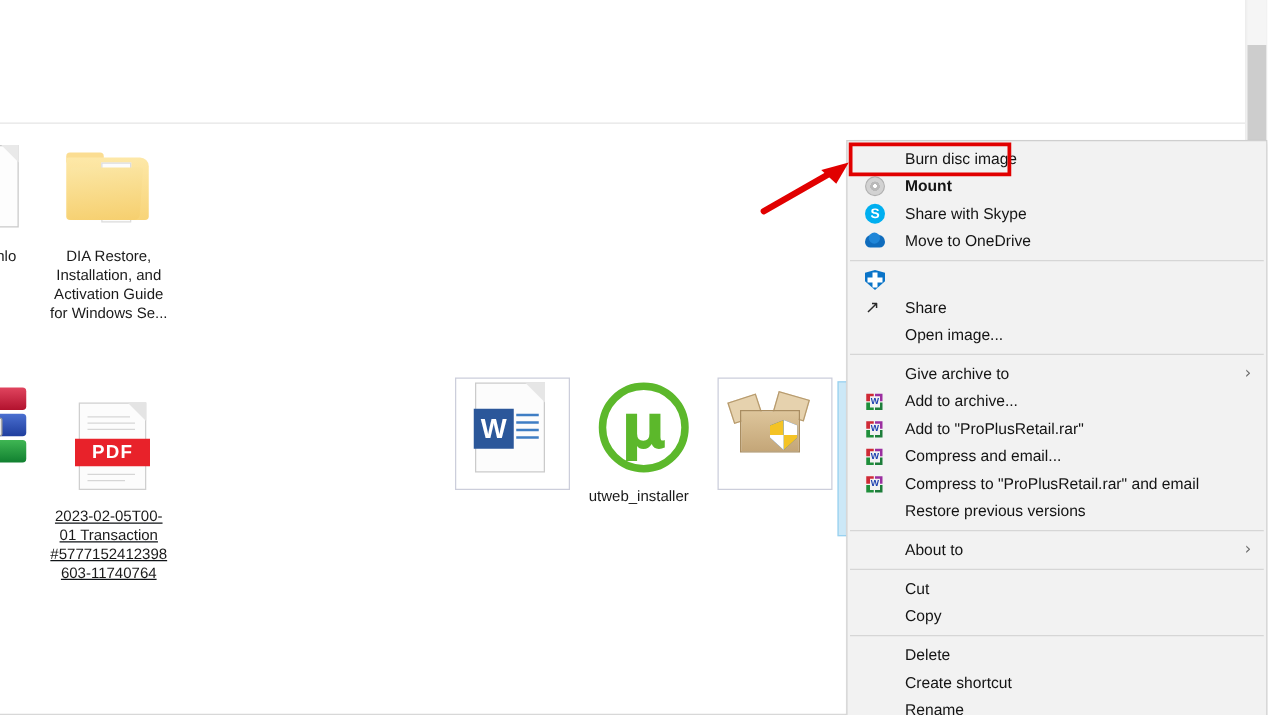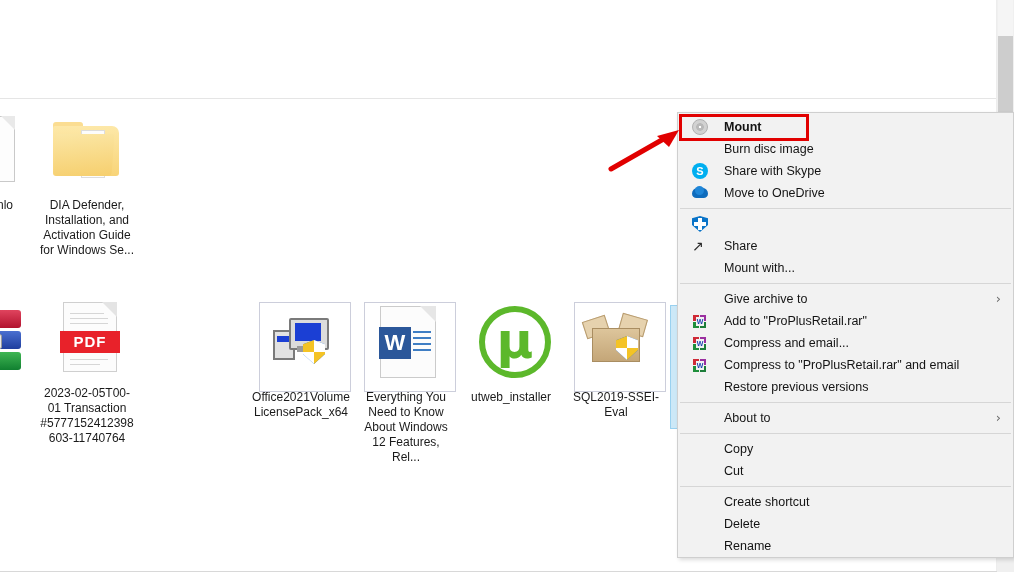--- a/index.html
+++ b/index.html
@@ -340,91 +340,66 @@
             <i style="top:9px"></i>
             <i style="top:13px"></i>
             <i style="top:17px"></i>
           <div class="paperimg"></div>
           <i style="top:34px;background:#d8d8d8"></i>
             <i style="top:38px;background:#d8d8d8"></i>
         </div>
         <div class="front"></div>
       </div>
     </div>
-    <div class="icon-label">DIA Defender, Installation, and Activation Guide for Windows Se...</div>
+    <div class="icon-label">DIA Restore, Installation, and Activation Guide for Windows Se...</div>
   </div>
 
   <div class="icon-cell" style="left:-62px; top:300px;">
     <div class="icon-art">
       <div class="rar">
         <div class="bk b1"></div>
         <div class="bk b2"></div>
         <div class="bk b3"></div>
 
         <div class="buckle"></div>
 
       </div>
     </div>
     <div class="icon-label">ge</div>
   </div>
 
-  <div class="icon-cell" style="left:36px; top:296px;">
+  <div class="icon-cell" style="left:36px; top:316px;text-decoration:underline;">
     <div class="icon-art">
       <div class="pdfdoc">
         <div class="fold"></div>
         <div class="ln" style="top:10px;width:34px"></div>
         <div class="ln" style="top:15px;width:38px"></div>
         <div class="ln" style="top:20px;width:38px"></div>
         <div class="band">PDF</div>
         <div class="ln" style="top:56px;width:38px"></div>
         <div class="ln" style="top:61px;width:30px"></div>
       </div>
     </div>
     <div class="icon-label">2023-02-05T00-01 Transaction #5777152412398603-11740764</div>
   </div>
 
 
-  <div class="icon-cell" style="left:250px; top:300px;">
-    <div class="icon-art">
-      <div class="sel-box" style="left:4px; top:2px; width:92px; height:90px;"></div>
-      <div class="exebox">
-        <div class="tower">
-            <i></i>
-          </div>
-        <div class="mon">
-            <div class="scr"></div>
-          </div>
-        <div class="base"></div>
-        <div class="shield" style="left:30px; top:24px;">
-          <div class="sh"></div>
-          <div class="mask">
-            <div class="q1"></div>
-              <div class="q2"></div>
-              <div class="q3"></div>
-              <div class="q4"></div>
-          </div>
-        </div>
-      </div>
-    </div>
-    <div class="icon-label">Office2021VolumeLicensePack_x64</div>
-  </div>
 
   <div class="icon-cell" style="left:355px; top:300px;">
     <div class="icon-art">
       <div class="sel-box" style="left:4px; top:2px; width:92px; height:90px;"></div>
       <div class="worddoc">
         <div class="fold"></div>
         <div class="wsq">W</div>
         <div class="ln" style="top:24px"></div>
         <div class="ln" style="top:30px"></div>
         <div class="ln" style="top:36px"></div>
         <div class="ln" style="top:42px"></div>
       </div>
     </div>
-    <div class="icon-label">Everything You Need to Know About Windows 12 Features, Rel...</div>
   </div>
 
   <div class="icon-cell" style="left:460px; top:300px;">
     <div class="icon-art">
       <div class="utor">
           <div class="mu">µ</div>
         </div>
     </div>
     <div class="icon-label">utweb_installer</div>
   </div>
@@ -440,39 +415,38 @@
           <div class="sh" style="background:#1f6fd0"></div>
           <div class="mask">
             <div class="q1"></div>
               <div class="q2"></div>
               <div class="q3"></div>
               <div class="q4"></div>
           </div>
         </div>
       </div>
     </div>
-    <div class="icon-label">SQL2019-SSEI-Eval</div>
   </div>
 
   <div id="vscroll">
     <div class="track-top"></div>
     <div class="thumb"></div>
   </div>
   <div id="hscroll-hint"></div>
 
 </div>
 
 <div id="ctxmenu">
 
+  <div class="mi">
+    <span>Burn disc image</span>
+  </div>
   <div class="mi bold">
     <span class="mi-icon ico-disc"></span>
     <span>Mount</span>
-  </div>
-  <div class="mi">
-    <span>Burn disc image</span>
   </div>
   <div class="mi">
     <span class="mi-icon ico-skype">S</span>
     <span>Share with Skype</span>
   </div>
   <div class="mi">
     <span class="mi-icon">
         <span class="ico-onedrive" style="display:block;position:relative;"></span>
       </span>
     <span>Move to OneDrive</span>
@@ -485,28 +459,38 @@
       <span class="bg"></span>
         <span class="cross-v"></span>
         <span class="cross-h"></span>
     </span>
   </div>
   <div class="mi">
     <span class="mi-icon ico-share">↗</span>
     <span>Share</span>
   </div>
   <div class="mi">
-    <span>Mount with...</span>
+    <span>Open image...</span>
   </div>
 
   <div class="msep"></div>
 
   <div class="mi">
     <span>Give archive to</span>
     <span class="chev">›</span>
+  </div>
+  <div class="mi">
+    <span class="mi-icon ico-rar">
+      <span class="q q1"></span>
+        <span class="q q2"></span>
+        <span class="q q3"></span>
+        <span class="q q4"></span>
+        <span class="c">W</span>
+    </span>
+    <span>Add to archive...</span>
   </div>
   <div class="mi">
     <span class="mi-icon ico-rar">
       <span class="q q1"></span>
         <span class="q q2"></span>
         <span class="q q3"></span>
         <span class="q q4"></span>
         <span class="c">W</span>
     </span>
     <span>Add to "ProPlusRetail.rar"</span>
@@ -538,33 +522,33 @@
   <div class="msep"></div>
 
   <div class="mi">
     <span>About to</span>
     <span class="chev">›</span>
   </div>
 
   <div class="msep"></div>
 
   <div class="mi">
+    <span>Cut</span>
+  </div>
+  <div class="mi">
     <span>Copy</span>
   </div>
-  <div class="mi">
-    <span>Cut</span>
-  </div>
 
   <div class="msep"></div>
 
   <div class="mi">
+    <span>Delete</span>
+  </div>
+  <div class="mi">
     <span>Create shortcut</span>
-  </div>
-  <div class="mi">
-    <span>Delete</span>
   </div>
   <div class="mi">
     <span>Rename</span>
   </div>
 
 </div>
 
 <div id="mount-box"></div>
 <svg id="arrow-svg" viewBox="0 0 85 50">
   <line x1="6" y1="44" x2="62" y2="12" stroke="#e10000" stroke-width="5" stroke-linecap="round"></line>

